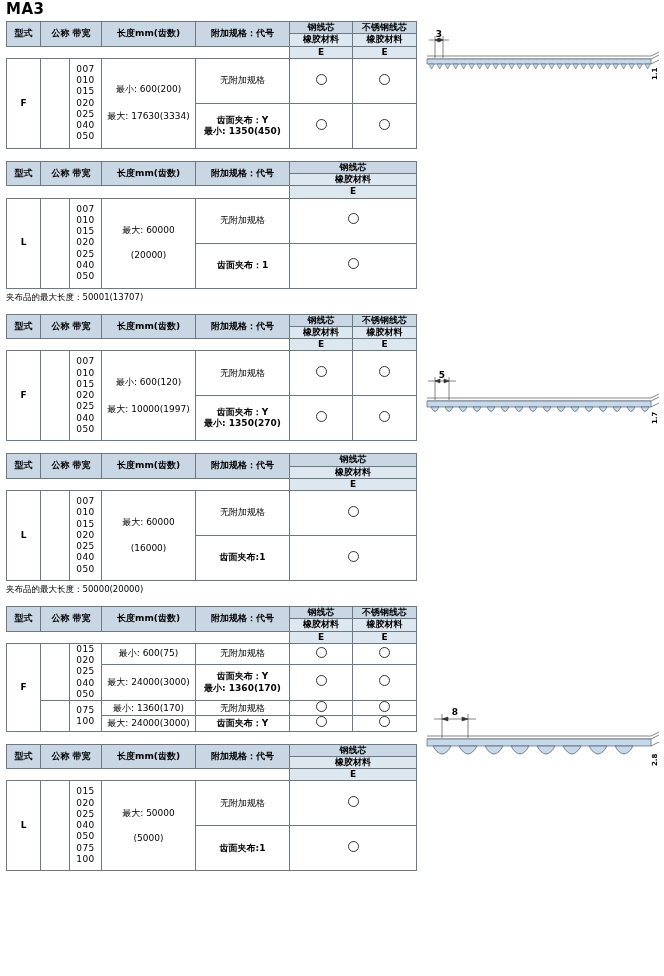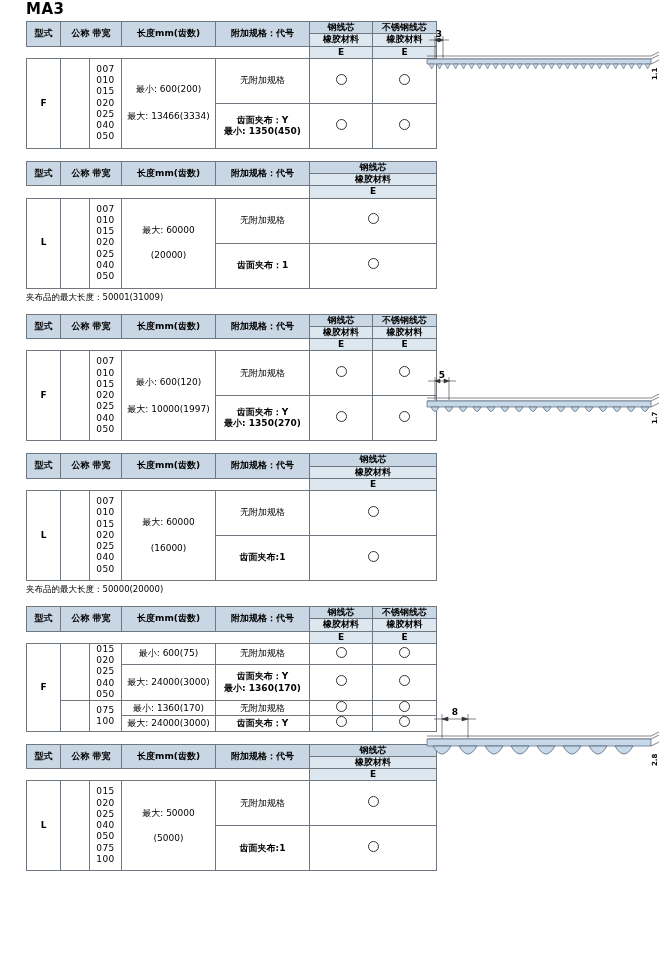--- a/index.html
+++ b/index.html
@@ -4,21 +4,21 @@
 <style>
   html,body{margin:0;padding:0;}
   body{
     width:664px;height:976px;
     background:#ffffff;
     font-family:"DejaVu Sans","Liberation Sans",sans-serif;
     font-size:9px;color:#000;
     position:relative;
     overflow:hidden;
   }
-  .section{position:relative;margin-left:20px;}
+  .section{position:relative;}
   .sec-title{
     font-size:15px;font-weight:bold;letter-spacing:0.5px;
     margin:0 0 3px 6px;
   }
   table.spec{
     border-collapse:collapse;
     table-layout:fixed;
     margin-left:6px;
     background:#fff;
   }
@@ -95,21 +95,21 @@
         <div>010</div>
         <div>015</div>
         <div>020</div>
         <div>025</div>
         <div>040</div>
         <div>050</div>
       </td>
       <td rowspan="2" class="lencell">
         <div>最小: 600(200)</div>
         <div style="height:16px"></div>
-        <div>最大: 13466(3334)</div>
+        <div>最大: 17630(3334)</div>
       </td>
       <td style="height:44px">无附加规格</td>
       <td><span class="circ"></span></td>
       <td><span class="circ"></span></td>
     </tr>
     <tr>
       <td class="leftpad" style="height:44px">
         <div>齿面夹布：Y</div>
         <div>最小: 1350(450)</div>
       </td>
@@ -165,21 +165,21 @@
       <td style="height:44px">无附加规格</td>
       <td><span class="circ"></span></td>
     </tr>
     <tr>
       <td class="leftpad" style="height:44px">齿面夹布：1</td>
       <td><span class="circ"></span></td>
     </tr>
   </tbody>
     </table>
 
-  <div class="note">夹布品的最大长度：50001(31009)</div>
+  <div class="note">夹布品的最大长度：50001(13707)</div>
 </div>
 
 <div class="section" style="margin-top:10px;">
 
   <table class="spec" style="width:410px;">
     <colgroup>
         <col style="width:34px">
         <col style="width:29px">
         <col style="width:32px">
         <col style="width:94px">

